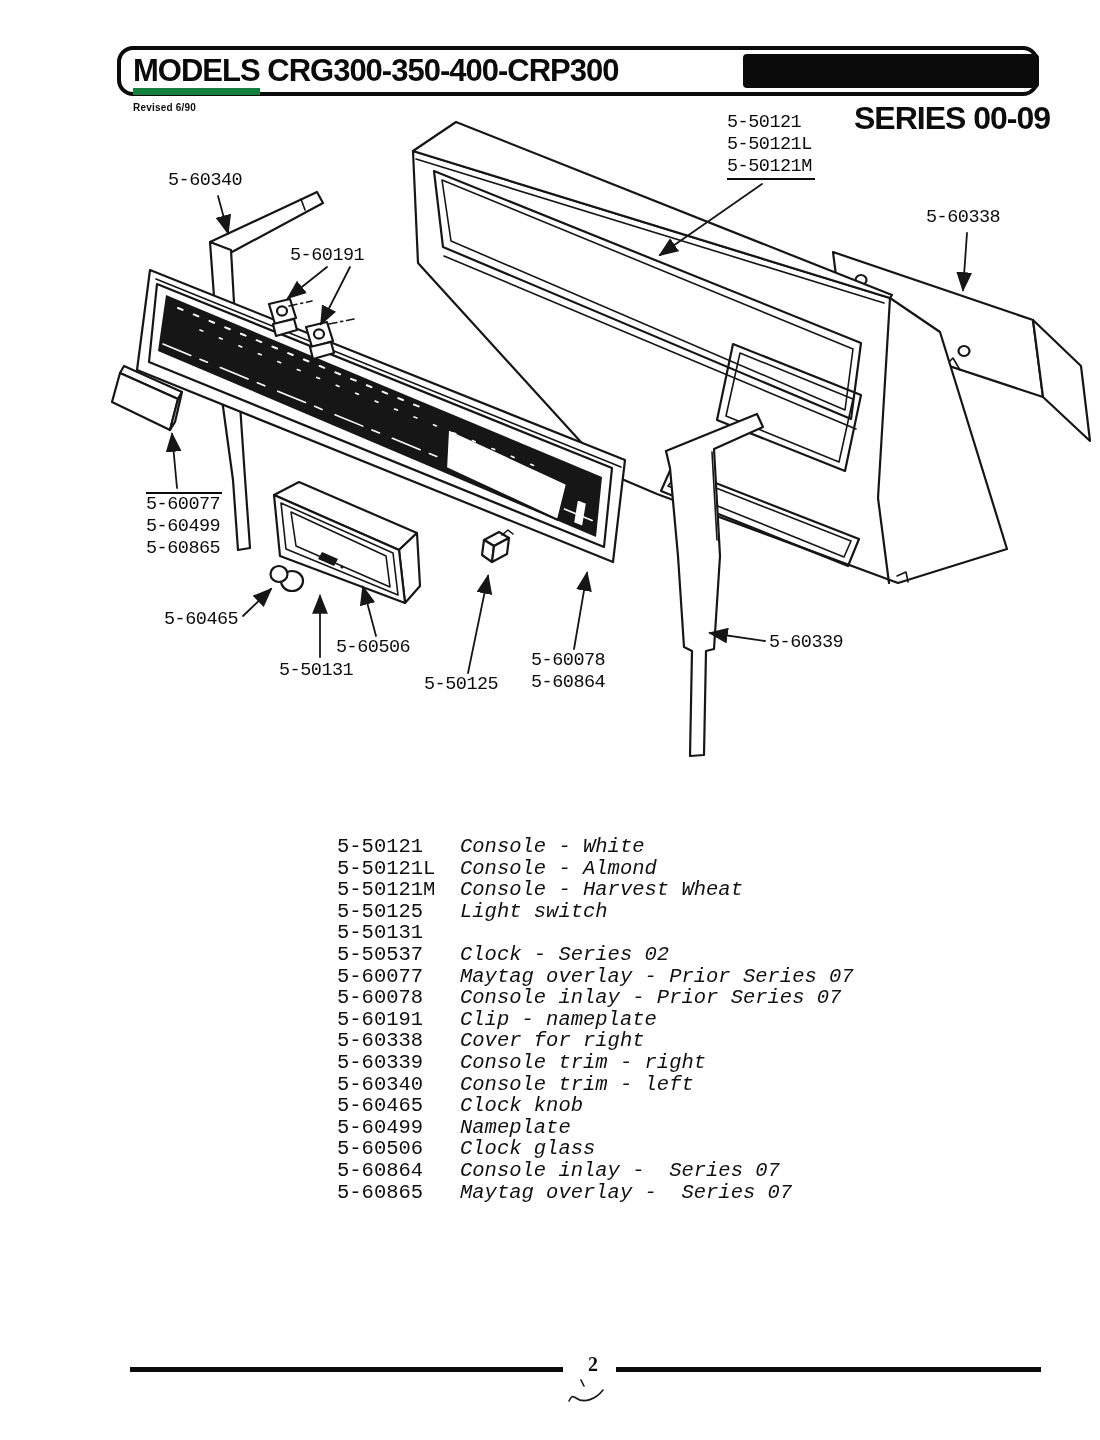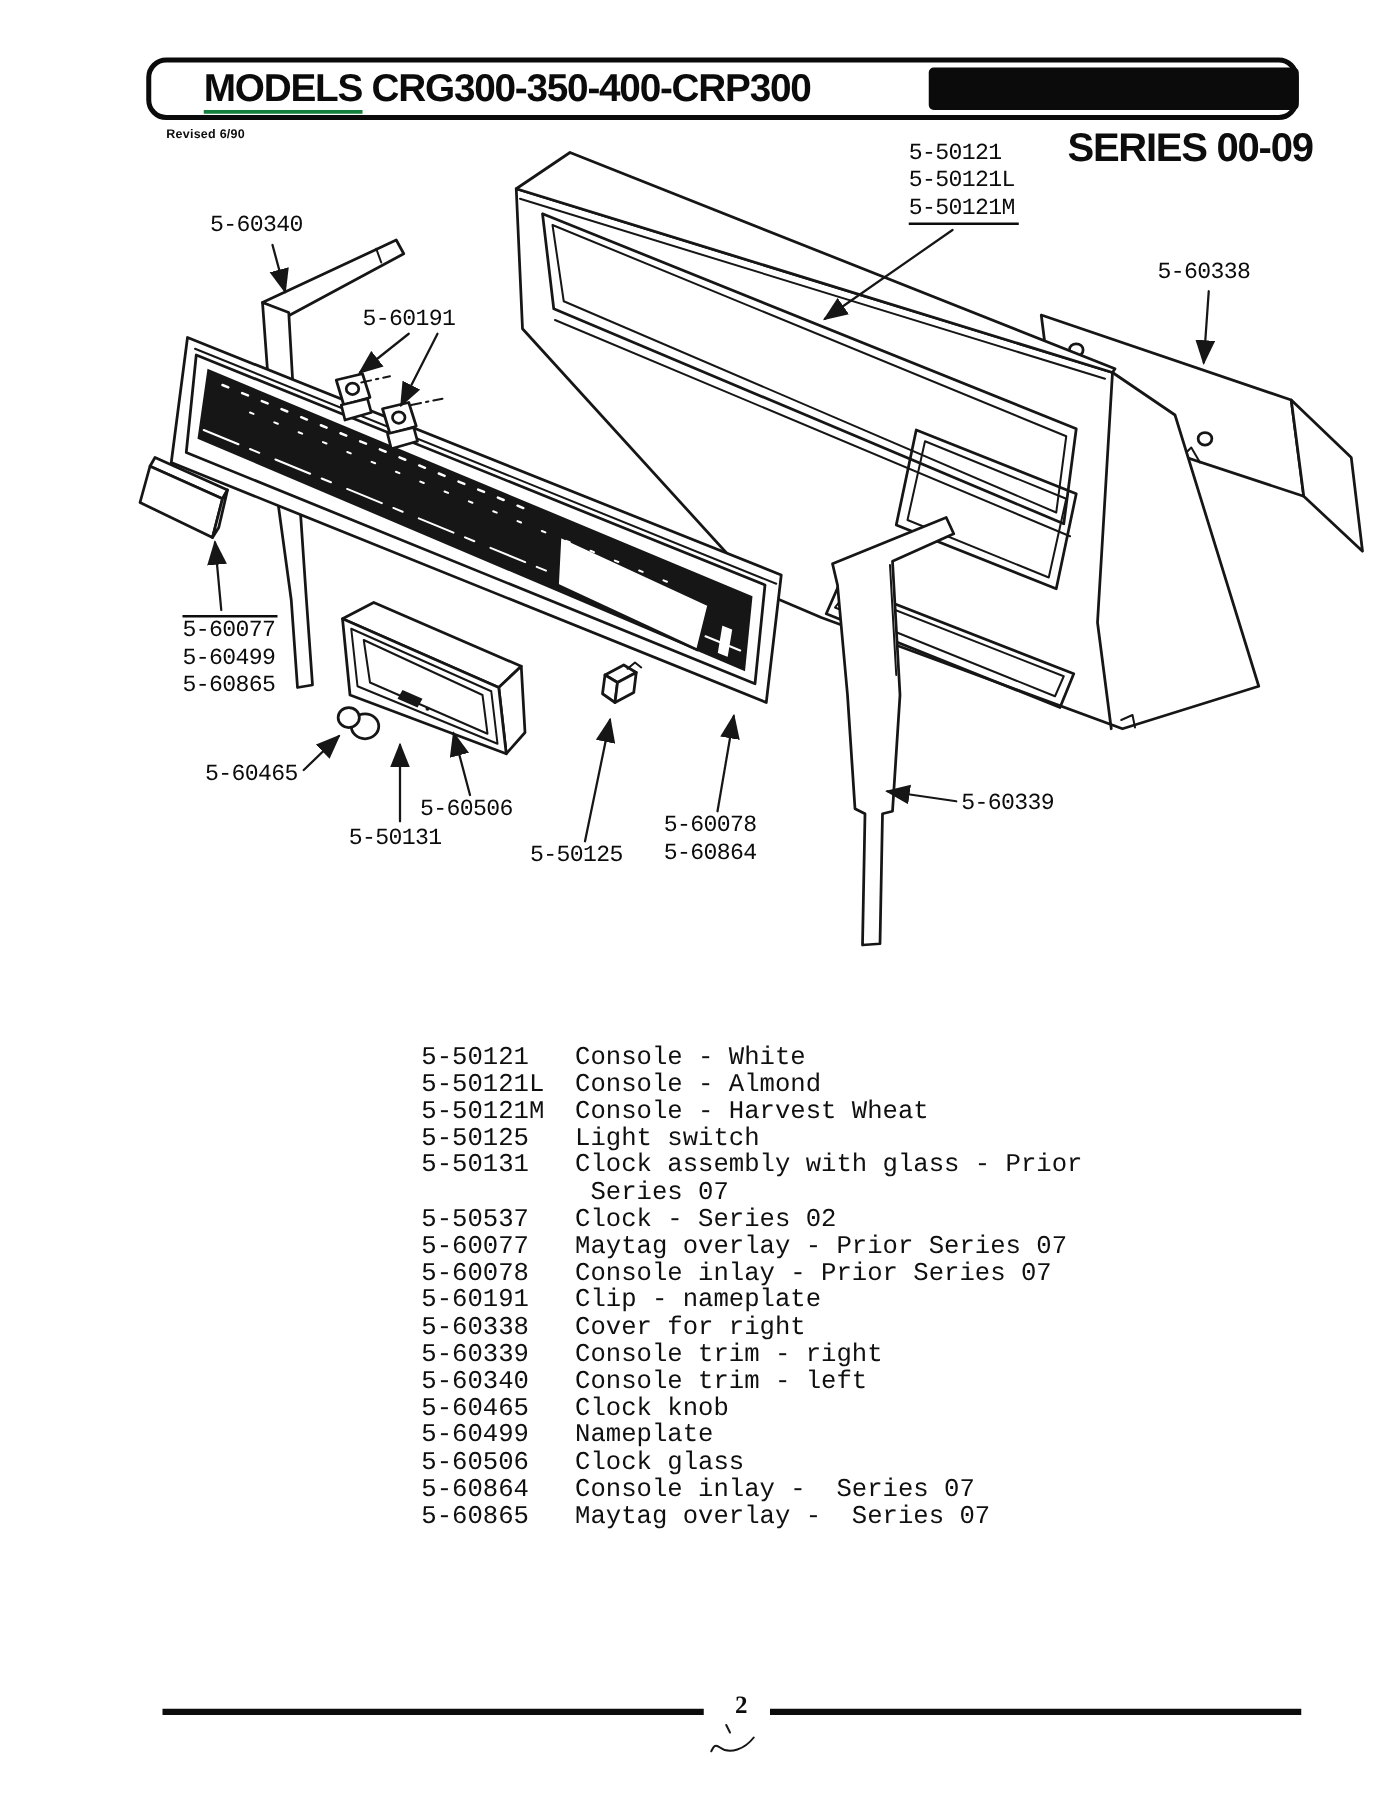--- a/index.html
+++ b/index.html
@@ -3,36 +3,36 @@
 <meta charset="utf-8">
 <style>
   html,body{margin:0;padding:0;background:#e8e8e8;}
   .page{position:relative;width:1100px;height:1440px;background:#ffffff;overflow:hidden;
         font-family:"Liberation Sans",sans-serif;color:#0d0d0d;}
   
   .models-box{position:absolute;left:117px;top:46px;width:922px;height:50px;
               border:4.5px solid #0b0b0b;border-radius:16px;box-sizing:border-box;background:#fff;}
   .models-title{position:absolute;left:12px;top:3px;font-weight:700;font-size:31px;
                 letter-spacing:-1px;white-space:nowrap;color:#0b0b0b;}
-  .models-word{border-bottom:3px solid #15803d;padding-bottom:0px;margin-left:30px;}
+  .models-word{border-bottom:7px solid #15803d;padding-bottom:0px;}
   .black-tab{position:absolute;left:622px;top:4px;width:296px;height:34px;background:#0b0b0b;border-radius:4px;}
   .revised{position:absolute;left:133px;top:102px;font-size:10px;font-weight:700;letter-spacing:0.2px;}
   .series{position:absolute;left:854px;top:100px;font-size:32px;font-weight:700;letter-spacing:-1px;}
   
   .lbl{position:absolute;font-family:"Liberation Mono",monospace;font-size:18.5px;line-height:22px;
        font-weight:400;letter-spacing:-0.5px;color:#0c0c0c;white-space:nowrap;}
   .lbl div{width:max-content;}
   .ul{border-bottom:2.5px solid #0c0c0c;padding-right:3px;}
   .ol{border-top:2.5px solid #0c0c0c;padding-right:2px;}
   
   .parts{position:absolute;left:337px;top:836px;font-family:"Liberation Mono",monospace;
          font-size:20.5px;line-height:21.6px;color:#101010;}
   .prow{display:flex;}
   .pnum{width:123px;flex:0 0 auto;}
-  .pdesc{white-space:pre;}
+  .pdesc{white-space:pre;font-style:italic;}
   
   .rule{position:absolute;background:#0c0c0c;height:5px;top:1367px;}
   .rule-l{left:130px;width:433px;}
   .rule-r{left:616px;width:425px;}
   .pageno{position:absolute;left:578px;top:1353px;width:30px;text-align:center;
           font-family:"Liberation Serif",serif;font-weight:700;font-size:20px;}
   
   svg.art{position:absolute;left:0;top:0;}
   svg.art path, svg.art ellipse, svg.art circle{fill:none;stroke:#161616;stroke-width:2.2;
           stroke-linejoin:round;stroke-linecap:round;}
@@ -203,22 +203,20 @@
       <div class="prow">
         <div class="pnum">5-50121M</div>
         <div class="pdesc">Console - Harvest Wheat</div>
       </div>
       <div class="prow">
         <div class="pnum">5-50125</div>
         <div class="pdesc">Light switch</div>
       </div>
       <div class="prow">
         <div class="pnum">5-50131</div>
-        <div class="pdesc">Clock assembly with glass - Prior
- Series 07</div>
       </div>
       <div class="prow">
         <div class="pnum">5-50537</div>
         <div class="pdesc">Clock - Series 02</div>
       </div>
       <div class="prow">
         <div class="pnum">5-60077</div>
         <div class="pdesc">Maytag overlay - Prior Series 07</div>
       </div>
       <div class="prow">

